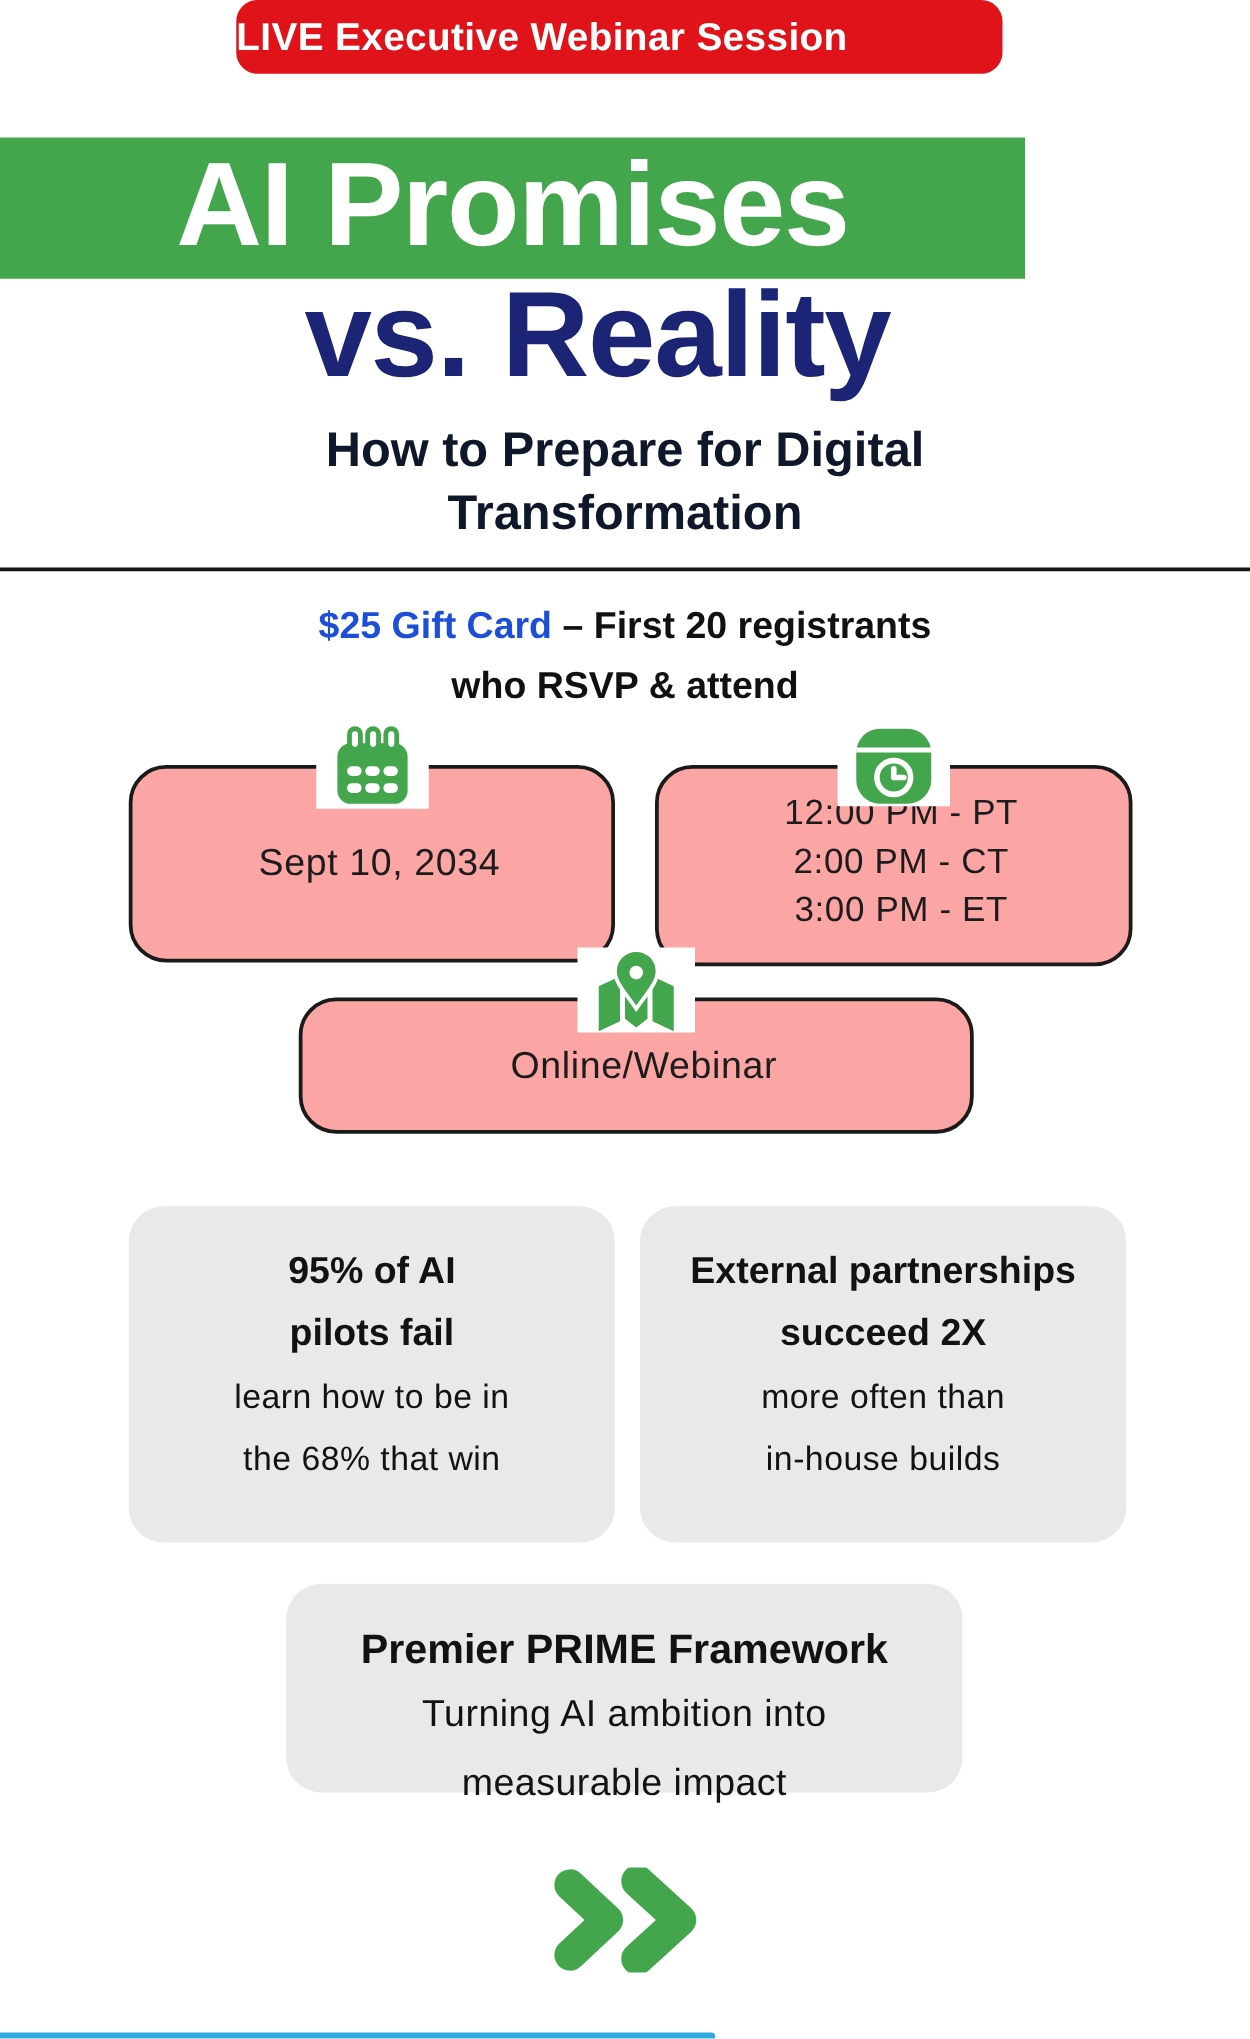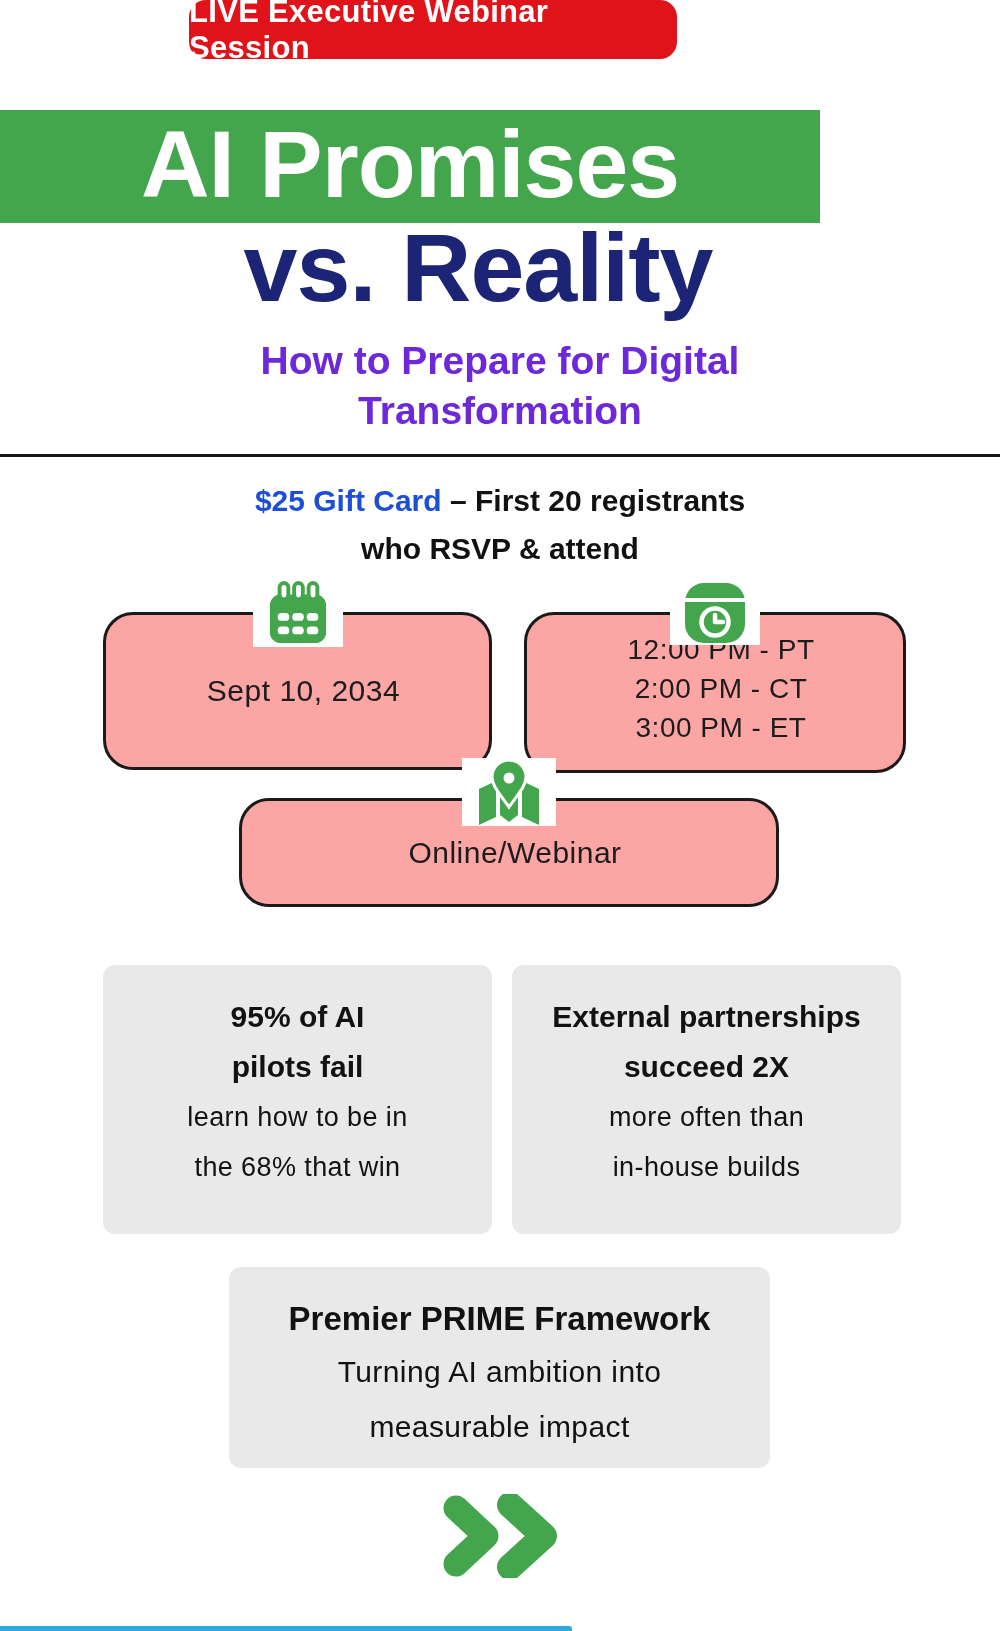--- a/index.html
+++ b/index.html
@@ -3,41 +3,41 @@
 <meta charset="utf-8">
 <style>
   * { margin:0; padding:0; box-sizing:border-box; }
   html,body { background:#fff; }
   .page {
     position:relative; width:1000px; height:1631px; background:#ffffff;
     font-family:"Liberation Sans", sans-serif; overflow:hidden; margin:0 auto;
   }
   
   .badge {
-    position:absolute; left:189px; top:0; width:488px; height:59px;
+    position:absolute; left:189px; top:0; width:613px; height:59px;
     background:#e0131a; border-radius:17px;
-    display:flex; align-items:center; justify-content:flex-end;
+    display:flex; align-items:center; justify-content:flex-start;
   }
   .badge span { color:#fff; font-size:31px; font-weight:700; letter-spacing:.3px; }
   
   .banner {
     position:absolute; left:0; top:110px; width:820px; height:113px; background:#44a64c;
   }
   .banner .title1 {
     width:100%; line-height:109px; text-align:center; 
     color:#fff; font-size:95px; font-weight:800; letter-spacing:-1px; white-space:nowrap;
   }
   .title2 {
     position:absolute; top:218px; left:0; width:100%; text-align:center;
     transform:translateX(-22px);
     color:#1c2476; font-size:97px; font-weight:800; letter-spacing:-1px; line-height:100px;
   }
   .subtitle {
     position:absolute; top:336px; left:0; width:100%; text-align:center;
-    color:#6d28d9; font-size:39px; font-weight:700; line-height:50px;
+    color:#0f172a; font-size:39px; font-weight:700; line-height:50px;
   }
   .divider { position:absolute; top:454px; left:0; width:100%; height:3px; background:#151515; }
   .offer {
     position:absolute; top:477px; left:0; width:100%; text-align:center;
     color:#111; font-size:30px; font-weight:700; line-height:48px;
   }
   .offer .green { color:#1d4ed8; }
   
   .obox {
     position:absolute; border:3px solid #1a1a1a; border-radius:30px; background:#fca5a5;
@@ -53,27 +53,27 @@
   .time-lines div { font-size:28px; font-weight:400; letter-spacing:.5px; line-height:39px; }
   .box-icon {
     position:absolute; left:50%; transform:translateX(-50%);
     background:#fff; padding:0 14px; line-height:0;
   }
   .date-box .box-icon { top:-36px; }
   .time-box .box-icon { top:-34px; }
   .loc-box  .box-icon { top:-43px; }
   
   .card {
-    position:absolute; background:#e9e9e9; border-radius:12px; text-align:center; color:#121212;
+    position:absolute; background:#e9e9e9; border-radius:28px; text-align:center; color:#121212;
   }
   .card-left  { left:103px; top:965px; width:389px; height:269px; padding-top:27px; }
   .card-right { left:512px; top:965px; width:389px; height:269px; padding-top:27px; }
   .card .b { font-size:30px; font-weight:700; line-height:50px; }
   .card .r { font-size:27px; font-weight:400; line-height:50px; letter-spacing:.4px; }
-  .framework { left:229px; top:1267px; width:541px; height:201px; padding-top:27px; }
+  .framework { left:229px; top:1267px; width:541px; height:167px; padding-top:27px; }
   .framework .ft { font-size:33px; font-weight:700; line-height:50px; }
   .framework .r { font-size:30px; line-height:55px; font-weight:400; letter-spacing:.4px; }
   
   .chevrons { position:absolute; top:1494px; left:50%; transform:translateX(-50%); line-height:0; }
   
   .footer-bar {
     position:absolute; left:0; bottom:0; width:572px; height:5px;
     background:#2ea9de; border-radius:0 3px 0 0;
   }
 </style>

